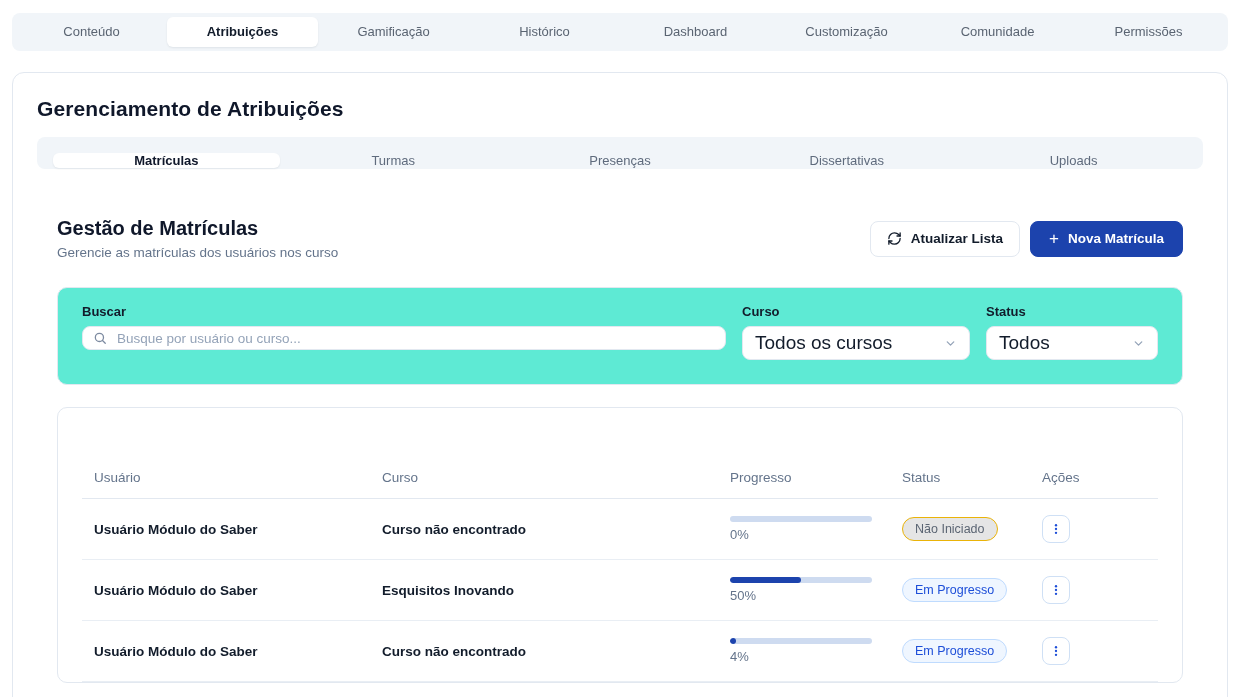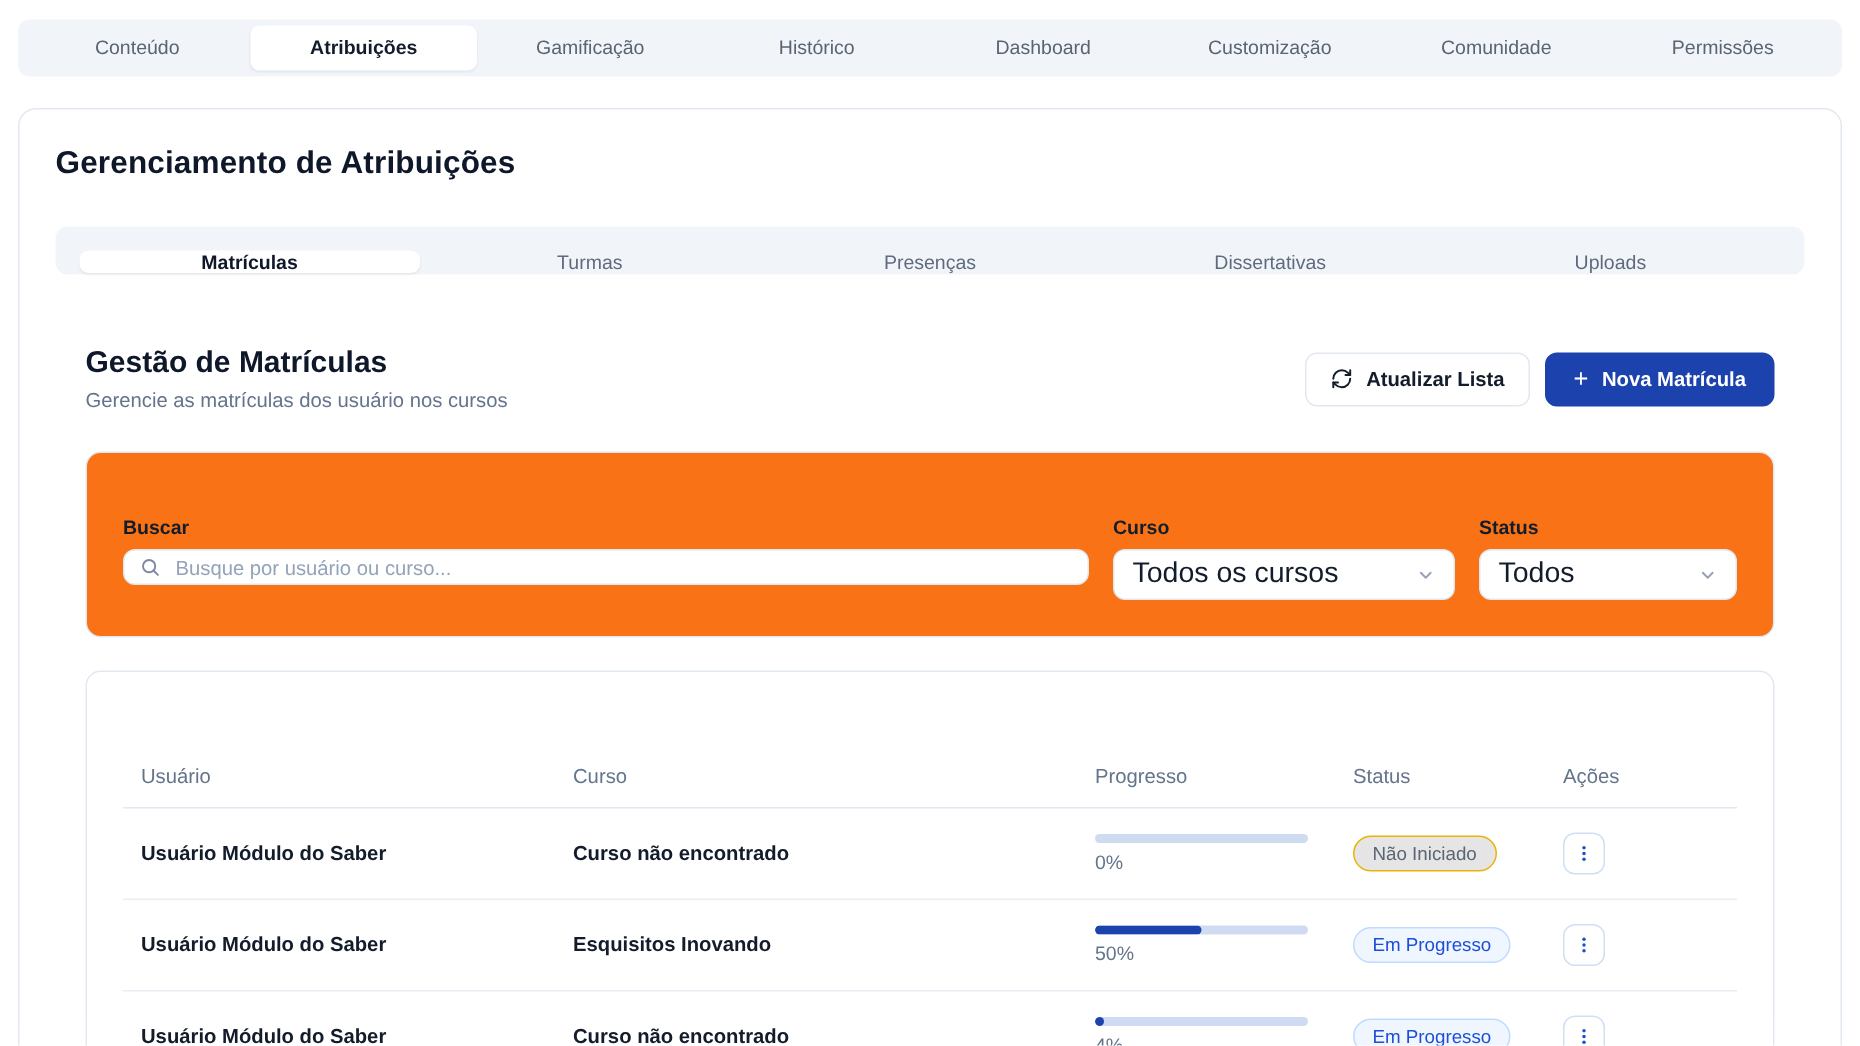--- a/index.html
+++ b/index.html
@@ -28,21 +28,21 @@
   }
   .topnav-item.active{background:#fff;color:var(--dark);font-weight:600;box-shadow:0 1px 2px rgba(15,23,42,.08);}
   
   .main-card{
     margin:21px 12px 0;border:1px solid var(--border);border-radius:12px;
     height:700px;padding:24px 24px 0;background:#fff;
   }
   .page-title{font-size:21px;font-weight:700;color:#0f172a;letter-spacing:.1px;}
   
   .tabs{
-    margin-top:30px;height:28px;background:var(--chip-bg);border-radius:8px;
+    margin-top:16px;height:28px;background:var(--chip-bg);border-radius:8px;
     display:grid;grid-template-columns:repeat(5,1fr);padding:16px;
   }
   .tab{
     font-size:13px;color:#5f6b7d;display:flex;align-items:center;justify-content:center;
     border-radius:6px;cursor:pointer;
   }
   .tab.active{background:#fff;color:#0f172a;font-weight:600;box-shadow:0 1px 2px rgba(15,23,42,.07);}
   
   .content{padding:0 20px;}
   .section-head{margin-top:48px;display:flex;justify-content:space-between;align-items:center;}
@@ -50,22 +50,22 @@
   .section-sub{font-size:13.5px;color:var(--muted);margin-top:5px;}
   .actions{display:flex;gap:10px;align-items:flex-start;}
   .btn{height:36px;border-radius:8px;font-size:13.5px;font-weight:600;display:inline-flex;
        align-items:center;gap:9px;cursor:pointer;font-family:inherit;}
   .btn-outline{background:#fff;border:1px solid var(--border);color:var(--dark);padding:0 16px;}
   .btn-primary{background:var(--primary);border:1px solid var(--primary);color:#fff;padding:0 18px;}
   .btn svg{flex:0 0 auto;}
   .plus-glyph{font-size:17px;font-weight:400;line-height:1;margin-top:-1px;}
   
   .filter-card{
-    margin-top:27px;border:1px solid var(--border);border-radius:10px;background:#f97316;
-    padding:42px 24px 24px;display:flex;gap:16px;
+    margin-top:27px;border:1px solid var(--border);border-radius:10px;background:#5eead4;
+    padding:16px 24px 24px;display:flex;gap:16px;
   }
   .field{display:flex;flex-direction:column;}
   .field-search{flex:1;}
   .field-course{width:228px;}
   .field-status{width:172px;}
   .field-label{font-size:13px;font-weight:700;color:var(--dark);margin-bottom:7px;}
   .input-wrap{position:relative;}
   .input-wrap .mag{position:absolute;left:11px;top:50%;transform:translateY(-50%);}
   .text-input{
     width:100%;height:24px;border:1px solid var(--border);border-radius:8px;
@@ -125,21 +125,21 @@
       <div class="tab">Presenças</div>
       <div class="tab">Dissertativas</div>
       <div class="tab">Uploads</div>
     </div>
 
   <div class="content">
 
     <div class="section-head">
       <div>
         <h2 class="section-title">Gestão de Matrículas</h2>
-        <div class="section-sub">Gerencie as matrículas dos usuário nos cursos</div>
+        <div class="section-sub">Gerencie as matrículas dos usuários nos curso</div>
       </div>
       <div class="actions">
         <button class="btn btn-outline">
           <span style="display:inline-flex;">
             <svg width="15" height="15" viewBox="0 0 24 24" fill="none" stroke="#121c2b" stroke-width="2.1" stroke-linecap="round" stroke-linejoin="round">
               <path d="M3 12a9 9 0 0 1 9-9 9.75 9.75 0 0 1 6.74 2.74L21 8"></path>
               <path d="M21 3v5h-5"></path>
               <path d="M21 12a9 9 0 0 1-9 9 9.75 9.75 0 0 1-6.74-2.74L3 16"></path>
               <path d="M8 16H3v5"></path>
             </svg>

